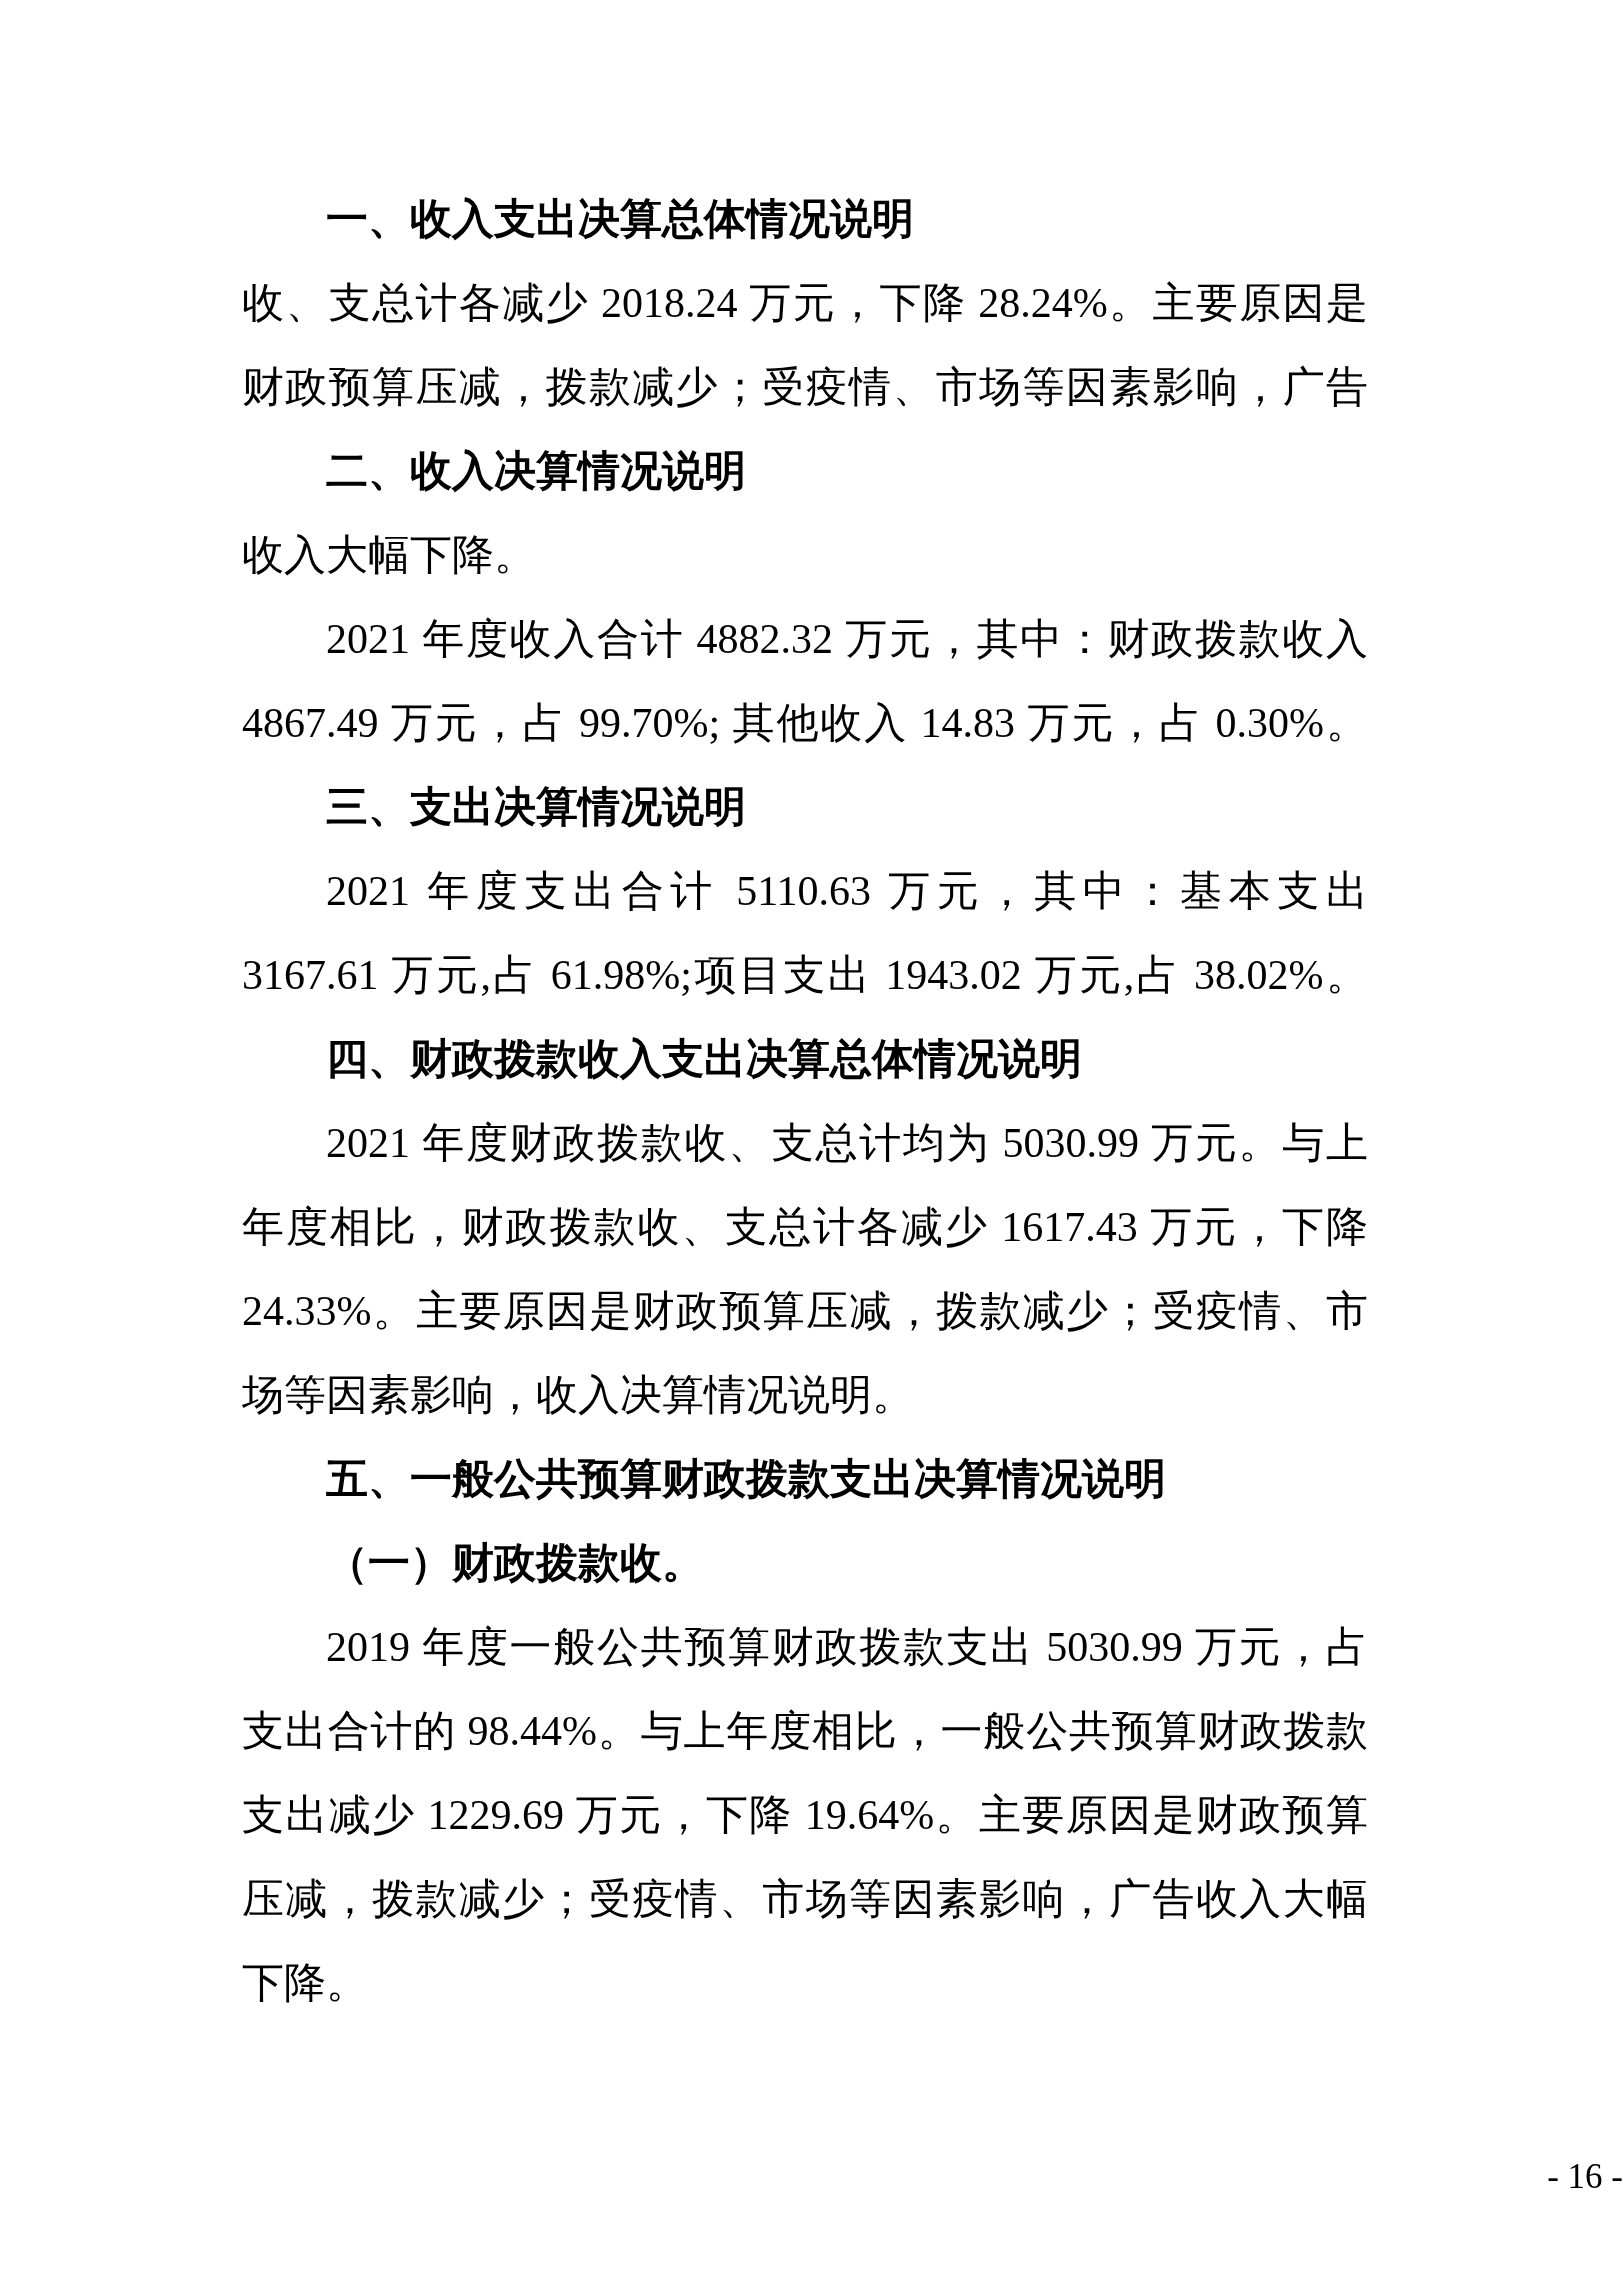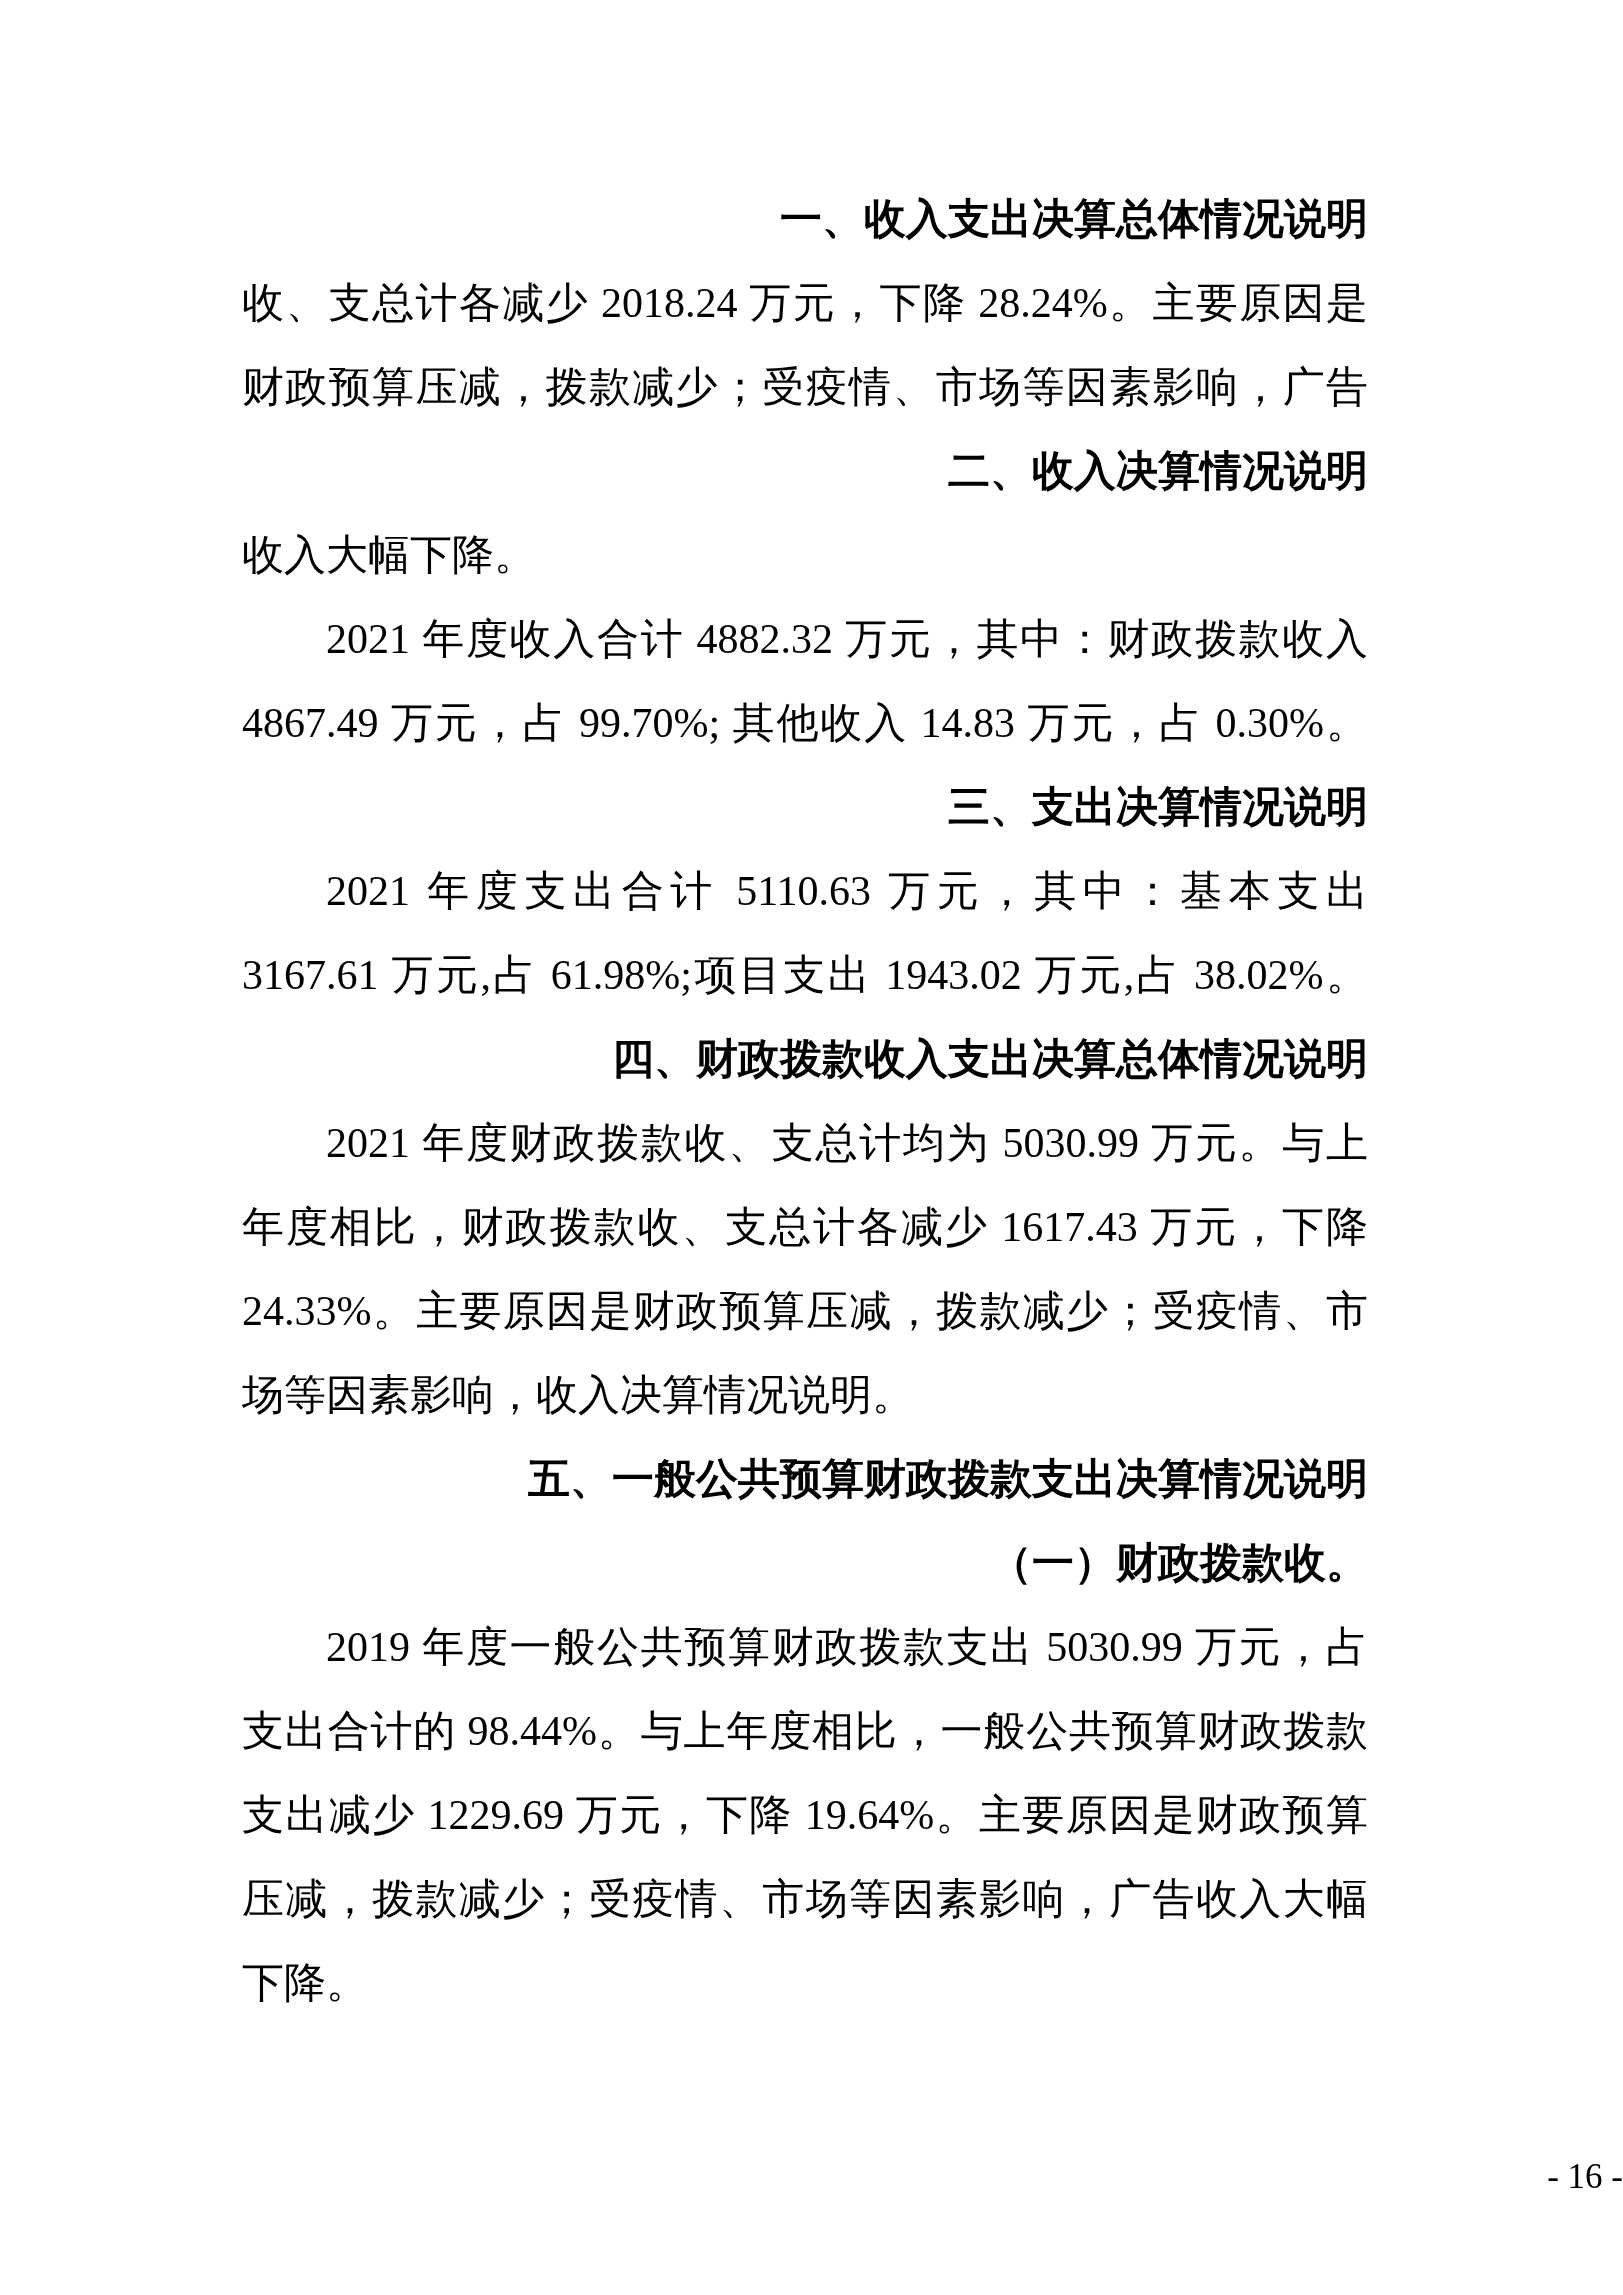--- a/index.html
+++ b/index.html
@@ -39,21 +39,20 @@
   .line.heading {
     font-family: "Liberation Sans", "DejaVu Sans", sans-serif;
     font-weight: bold;
   }
   .line.subheading {
     font-family: "Liberation Serif", "DejaVu Serif", serif;
     font-weight: bold;
   }
   .line.indent {
     text-indent: 2em;
-    text-align: right;
   }
   .line.fill {
     text-align: justify;
     text-align-last: justify;
   }
   .footer {
     position: absolute;
     top: 2157px;
     left: 0;
     width: 1623px;

